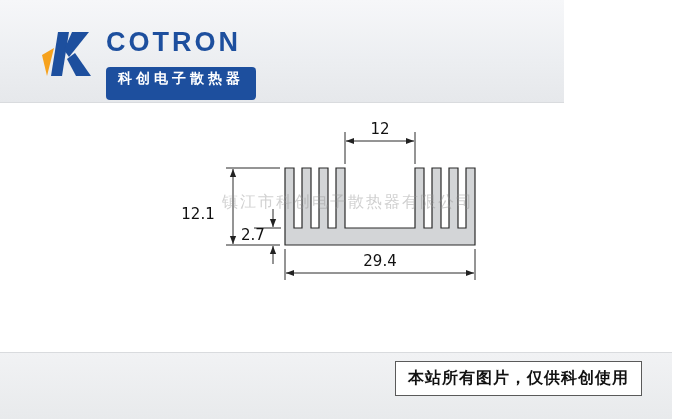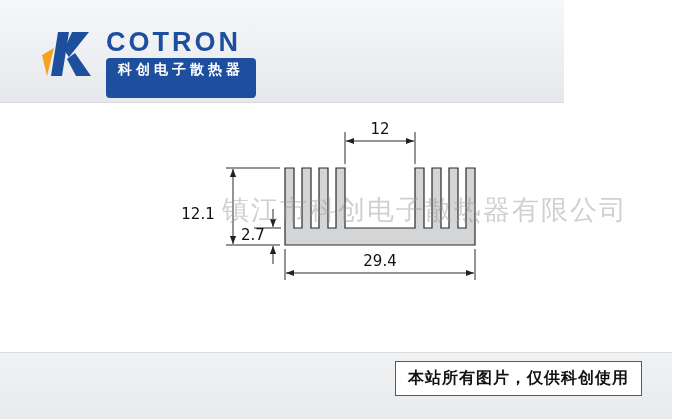--- a/index.html
+++ b/index.html
@@ -35,47 +35,47 @@
   .logo-text-col { display: flex; flex-direction: column; }
   .brand-name {
     color: #1d4f9e;
     font-size: 27px;
     font-weight: bold;
     letter-spacing: 3px;
     line-height: 1.1;
     margin-top: 4px;
   }
   .brand-pill {
-    margin-top: 0;
+    margin-top: 9px;
     align-self: flex-start;
     background: #1d4f9e;
     color: #ffffff;
     font-size: 14px;
     font-weight: bold;
     letter-spacing: 4px;
-    padding: 3px 12px 19px 12px;
+    padding: 3px 12px 12px 12px;
     border-radius: 4px;
   }
   
   .main-area {
     position: absolute;
     left: 0; top: 104px;
     width: 700px; height: 248px;
     background: #ffffff;
   }
   .drawing-svg {
     position: absolute;
     left: 160px; top: 4px;  
     width: 400px; height: 185px;
     z-index: 2;
   }
   .watermark {
     position: absolute;
     left: 222px; top: 88px; 
-    font-size: 27px;
+    font-size: 16px;
     letter-spacing: 2px;
     color: rgba(150, 150, 150, 0.45);
     z-index: 3;
     white-space: nowrap;
     pointer-events: none;
   }
   
   .bottom-band {
     position: absolute;
     left: 0; top: 352px;

